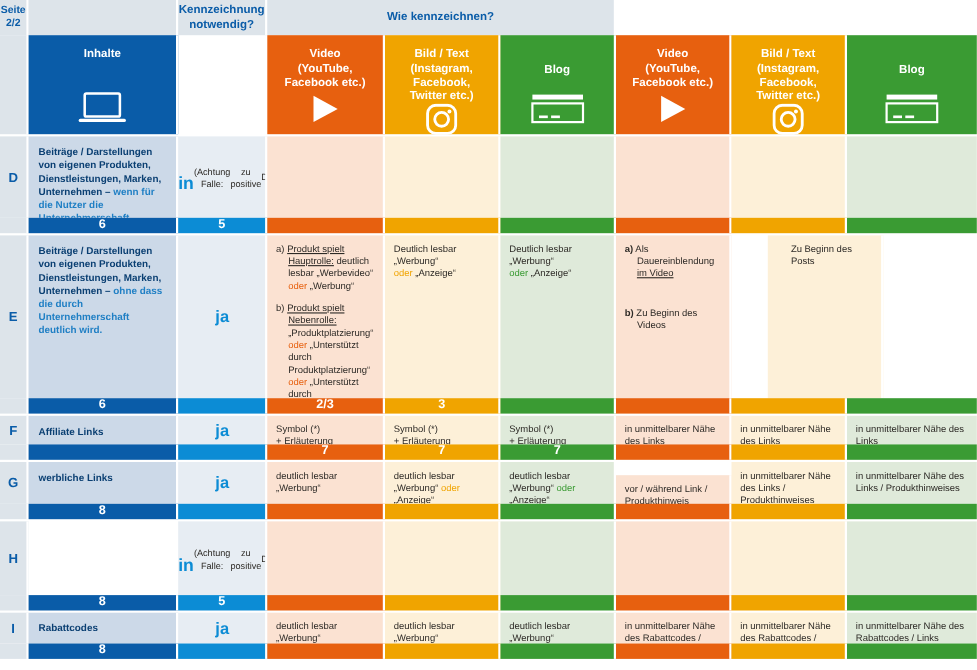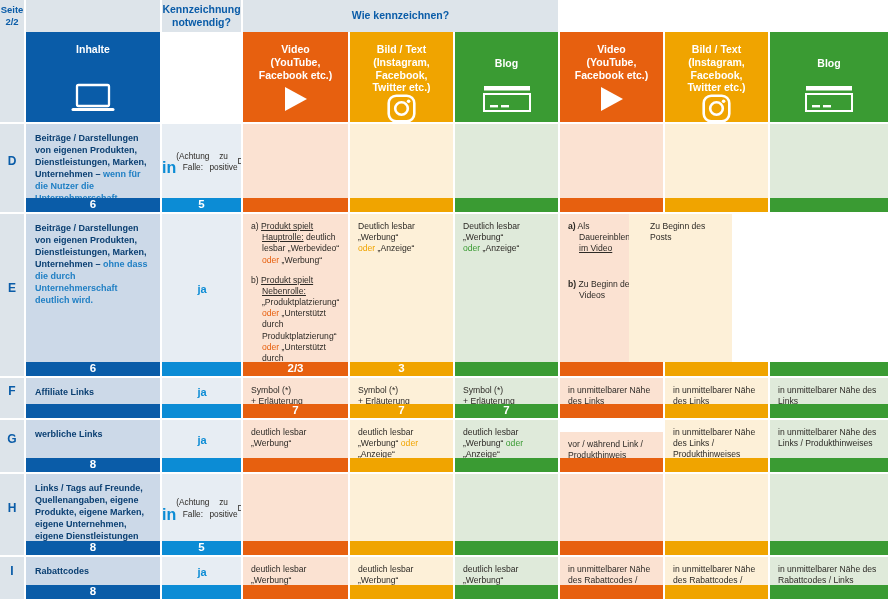--- a/index.html
+++ b/index.html
@@ -74,21 +74,21 @@
     padding:8px 8px 6px 9px;
   }
   .inhalt .hl{color:#1f7fc4;}
 
   .jn{
     display:flex;flex-direction:row;align-items:center;
     justify-content:center;text-align:center;
     font-size:8.3px;color:#2d2a26;line-height:1.35;
   }
   .jn .big{font-size:16px;font-weight:bold;color:#0c8cd5;line-height:1.5;margin-top:12px;}
-  .jn .ja{font-size:11px;font-weight:bold;color:#0c8cd5;}
+  .jn .ja{font-size:15px;font-weight:bold;color:#0c8cd5;}
 
   .or-o{color:#e7600f;}
   .or-a{color:#f0a400;}
   .or-g{color:#3a9b33;}
   .ul{text-decoration:underline;}
   .lbl{font-weight:bold;}
   .ind{padding-left:11px;text-indent:-11px;}
   .gap{height:9px;}
 
   svg{display:block;}
@@ -271,21 +271,21 @@
       <span class="lbl">a)</span>
       <span>Als Dauereinblendung </span><span class="ul">im Video</span>
     </div>
     <div style="height:24px;"></div>
     <div class="ind">
       <span class="lbl">b)</span>
       <span>Zu Beginn des Videos</span>
     </div>
   </div>
 
-  <div class="cell bc bg-amber" style="left:629px;top:214px;width:105px;height:148px;padding-left:21px;">Zu Beginn des Posts</div>
+  <div class="cell bc bg-amber" style="left:698px;top:214px;width:105px;height:148px;padding-left:21px;">Zu Beginn des Posts</div>
 
   <div class="cell c-grey" style="left:0;top:362px;width:26px;height:14px;border-right:2px solid #fff;"></div>
   <div class="cell bar c-dblue" style="left:26px;top:362px;width:136px;height:14px;">6</div>
   <div class="cell bar c-lblue" style="left:162px;top:362px;width:81px;height:14px;"></div>
   <div class="cell bar c-orange" style="left:243px;top:362px;width:107px;height:14px;">2/3</div>
   <div class="cell bar c-amber" style="left:350px;top:362px;width:105px;height:14px;">3</div>
   <div class="cell bar c-green" style="left:455px;top:362px;width:105px;height:14px;"></div>
   <div class="cell bar c-orange" style="left:560px;top:362px;width:105px;height:14px;"></div>
   <div class="cell bar c-amber" style="left:665px;top:362px;width:105px;height:14px;"></div>
   <div class="cell bar c-green" style="left:770px;top:362px;width:118px;height:14px;border-right:none;"></div>
@@ -352,23 +352,20 @@
   <div class="cell bar c-dblue" style="left:26px;top:458px;width:136px;height:14px;">8</div>
   <div class="cell bar c-lblue" style="left:162px;top:458px;width:81px;height:14px;"></div>
   <div class="cell bar c-orange" style="left:243px;top:458px;width:107px;height:14px;"></div>
   <div class="cell bar c-amber" style="left:350px;top:458px;width:105px;height:14px;"></div>
   <div class="cell bar c-green" style="left:455px;top:458px;width:105px;height:14px;"></div>
   <div class="cell bar c-orange" style="left:560px;top:458px;width:105px;height:14px;"></div>
   <div class="cell bar c-amber" style="left:665px;top:458px;width:105px;height:14px;"></div>
   <div class="cell bar c-green" style="left:770px;top:458px;width:118px;height:14px;border-right:none;"></div>
 
   <div class="cell rowlab" style="left:0;top:474px;width:26px;height:67px;">H</div>
-  <div class="cell bc bg-blue1 inhalt" style="left:26px;top:474px;width:136px;height:67px;">
-    <span>Links / Tags auf Freunde, Quellenangaben, eigene Produkte, eigene Marken, eigene Unternehmen, eigene Dienstleistungen</span>
-  </div>
   <div class="cell bc bg-blue3 jn" style="left:162px;top:474px;width:81px;height:67px;">
     <span>in der Regel</span>
     <span class="big">nein</span>
     <span>(Achtung Falle:</span>
     <span>zu positive</span>
     <span>Darstellung)</span>
   </div>
   <div class="cell bc bg-orange" style="left:243px;top:474px;width:107px;height:67px;"></div>
   <div class="cell bc bg-amber" style="left:350px;top:474px;width:105px;height:67px;"></div>
   <div class="cell bc bg-green" style="left:455px;top:474px;width:105px;height:67px;"></div>

